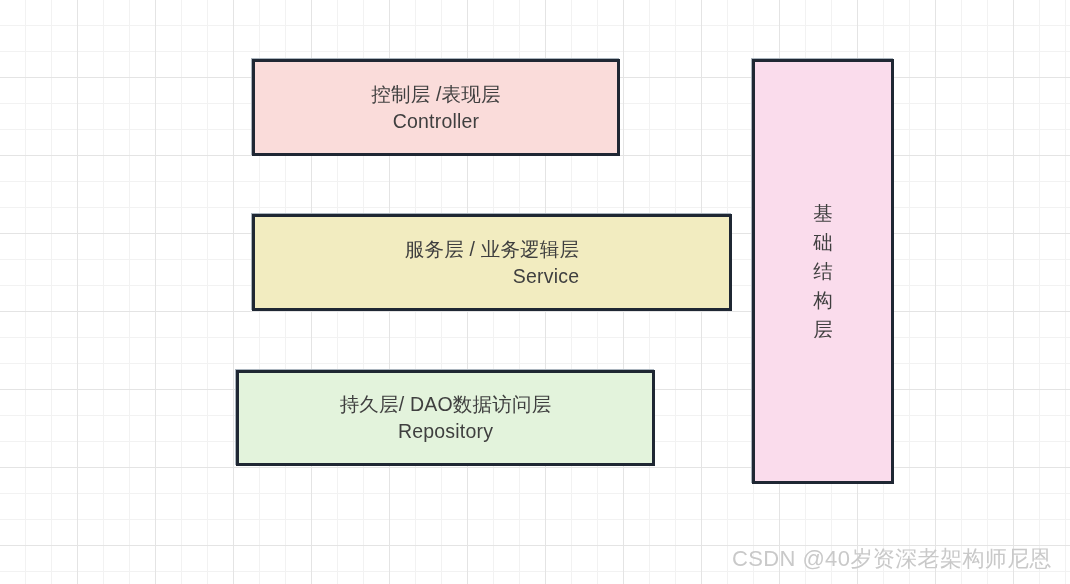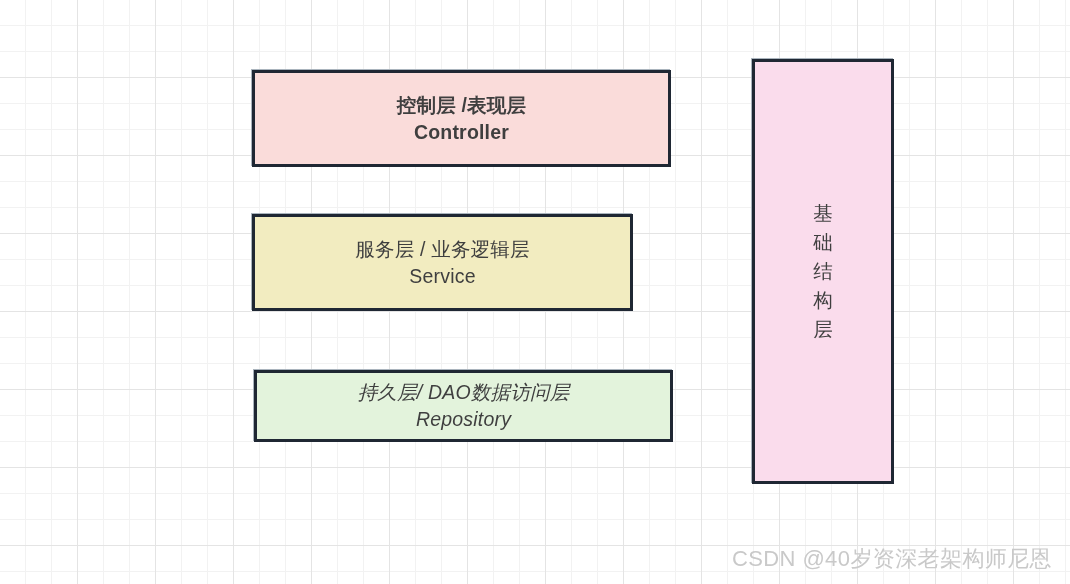--- a/index.html
+++ b/index.html
@@ -49,35 +49,34 @@
   .node-label {
     color: #3f3f3f;
     font-size: 19.5px;
     line-height: 27px;
     letter-spacing: 0.2px;
     white-space: pre-line;
   }
 
   
   #node-controller {
-    left: 252px;  top: 70px;
-    width: 419px; height: 97px;
+    left: 252px;  top: 59px;
+    width: 368px; height: 97px;
     background: #fadcda;
-    font-weight: bold;
   }
   #node-service {
     left: 252px;  top: 214px;
-    width: 381px; height: 97px;
+    width: 480px; height: 97px;
     background: #f2ecc0;
+    text-align: right;
   }
   #node-repository {
-    left: 254px;  top: 370px;
-    width: 419px; height: 72px;
+    left: 236px;  top: 370px;
+    width: 419px; height: 96px;
     background: #e3f3dc;
-    font-style: italic;
   }
 
   
   #node-infrastructure {
     left: 752px;  top: 59px;
     width: 142px; height: 425px;
     background: #fadcec;
   }
   .vertical-label {
     color: #3f3f3f;

